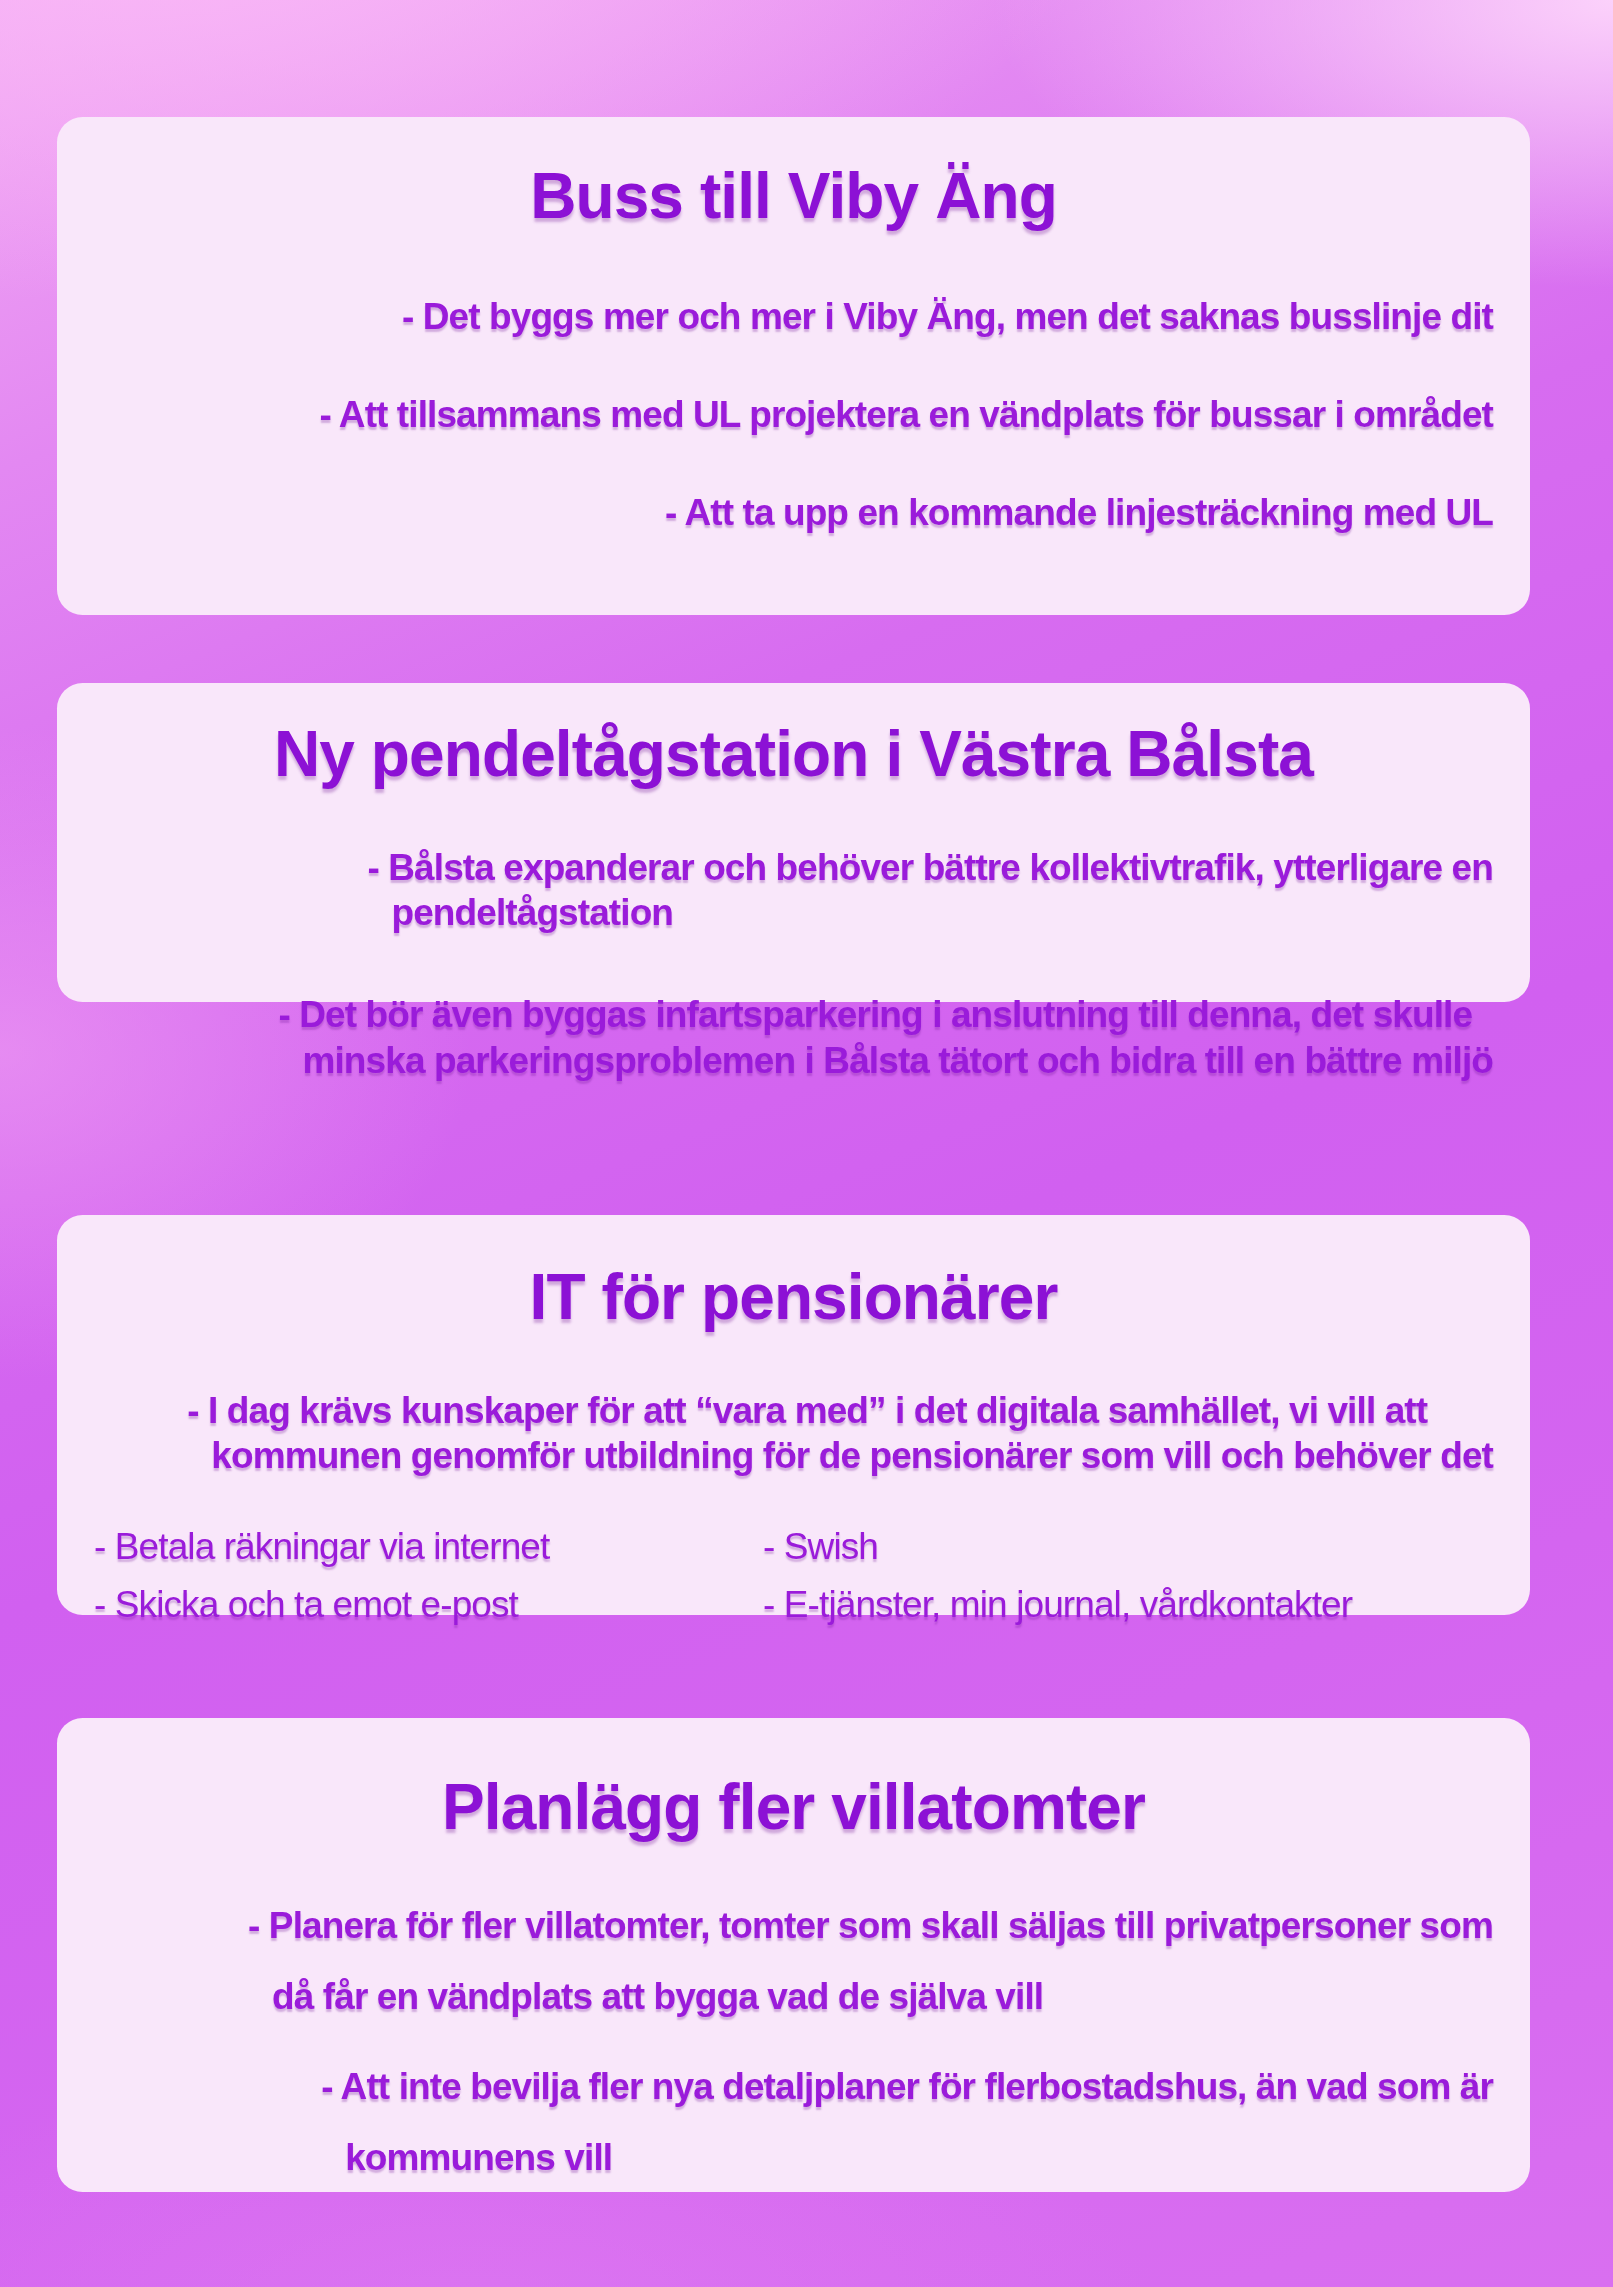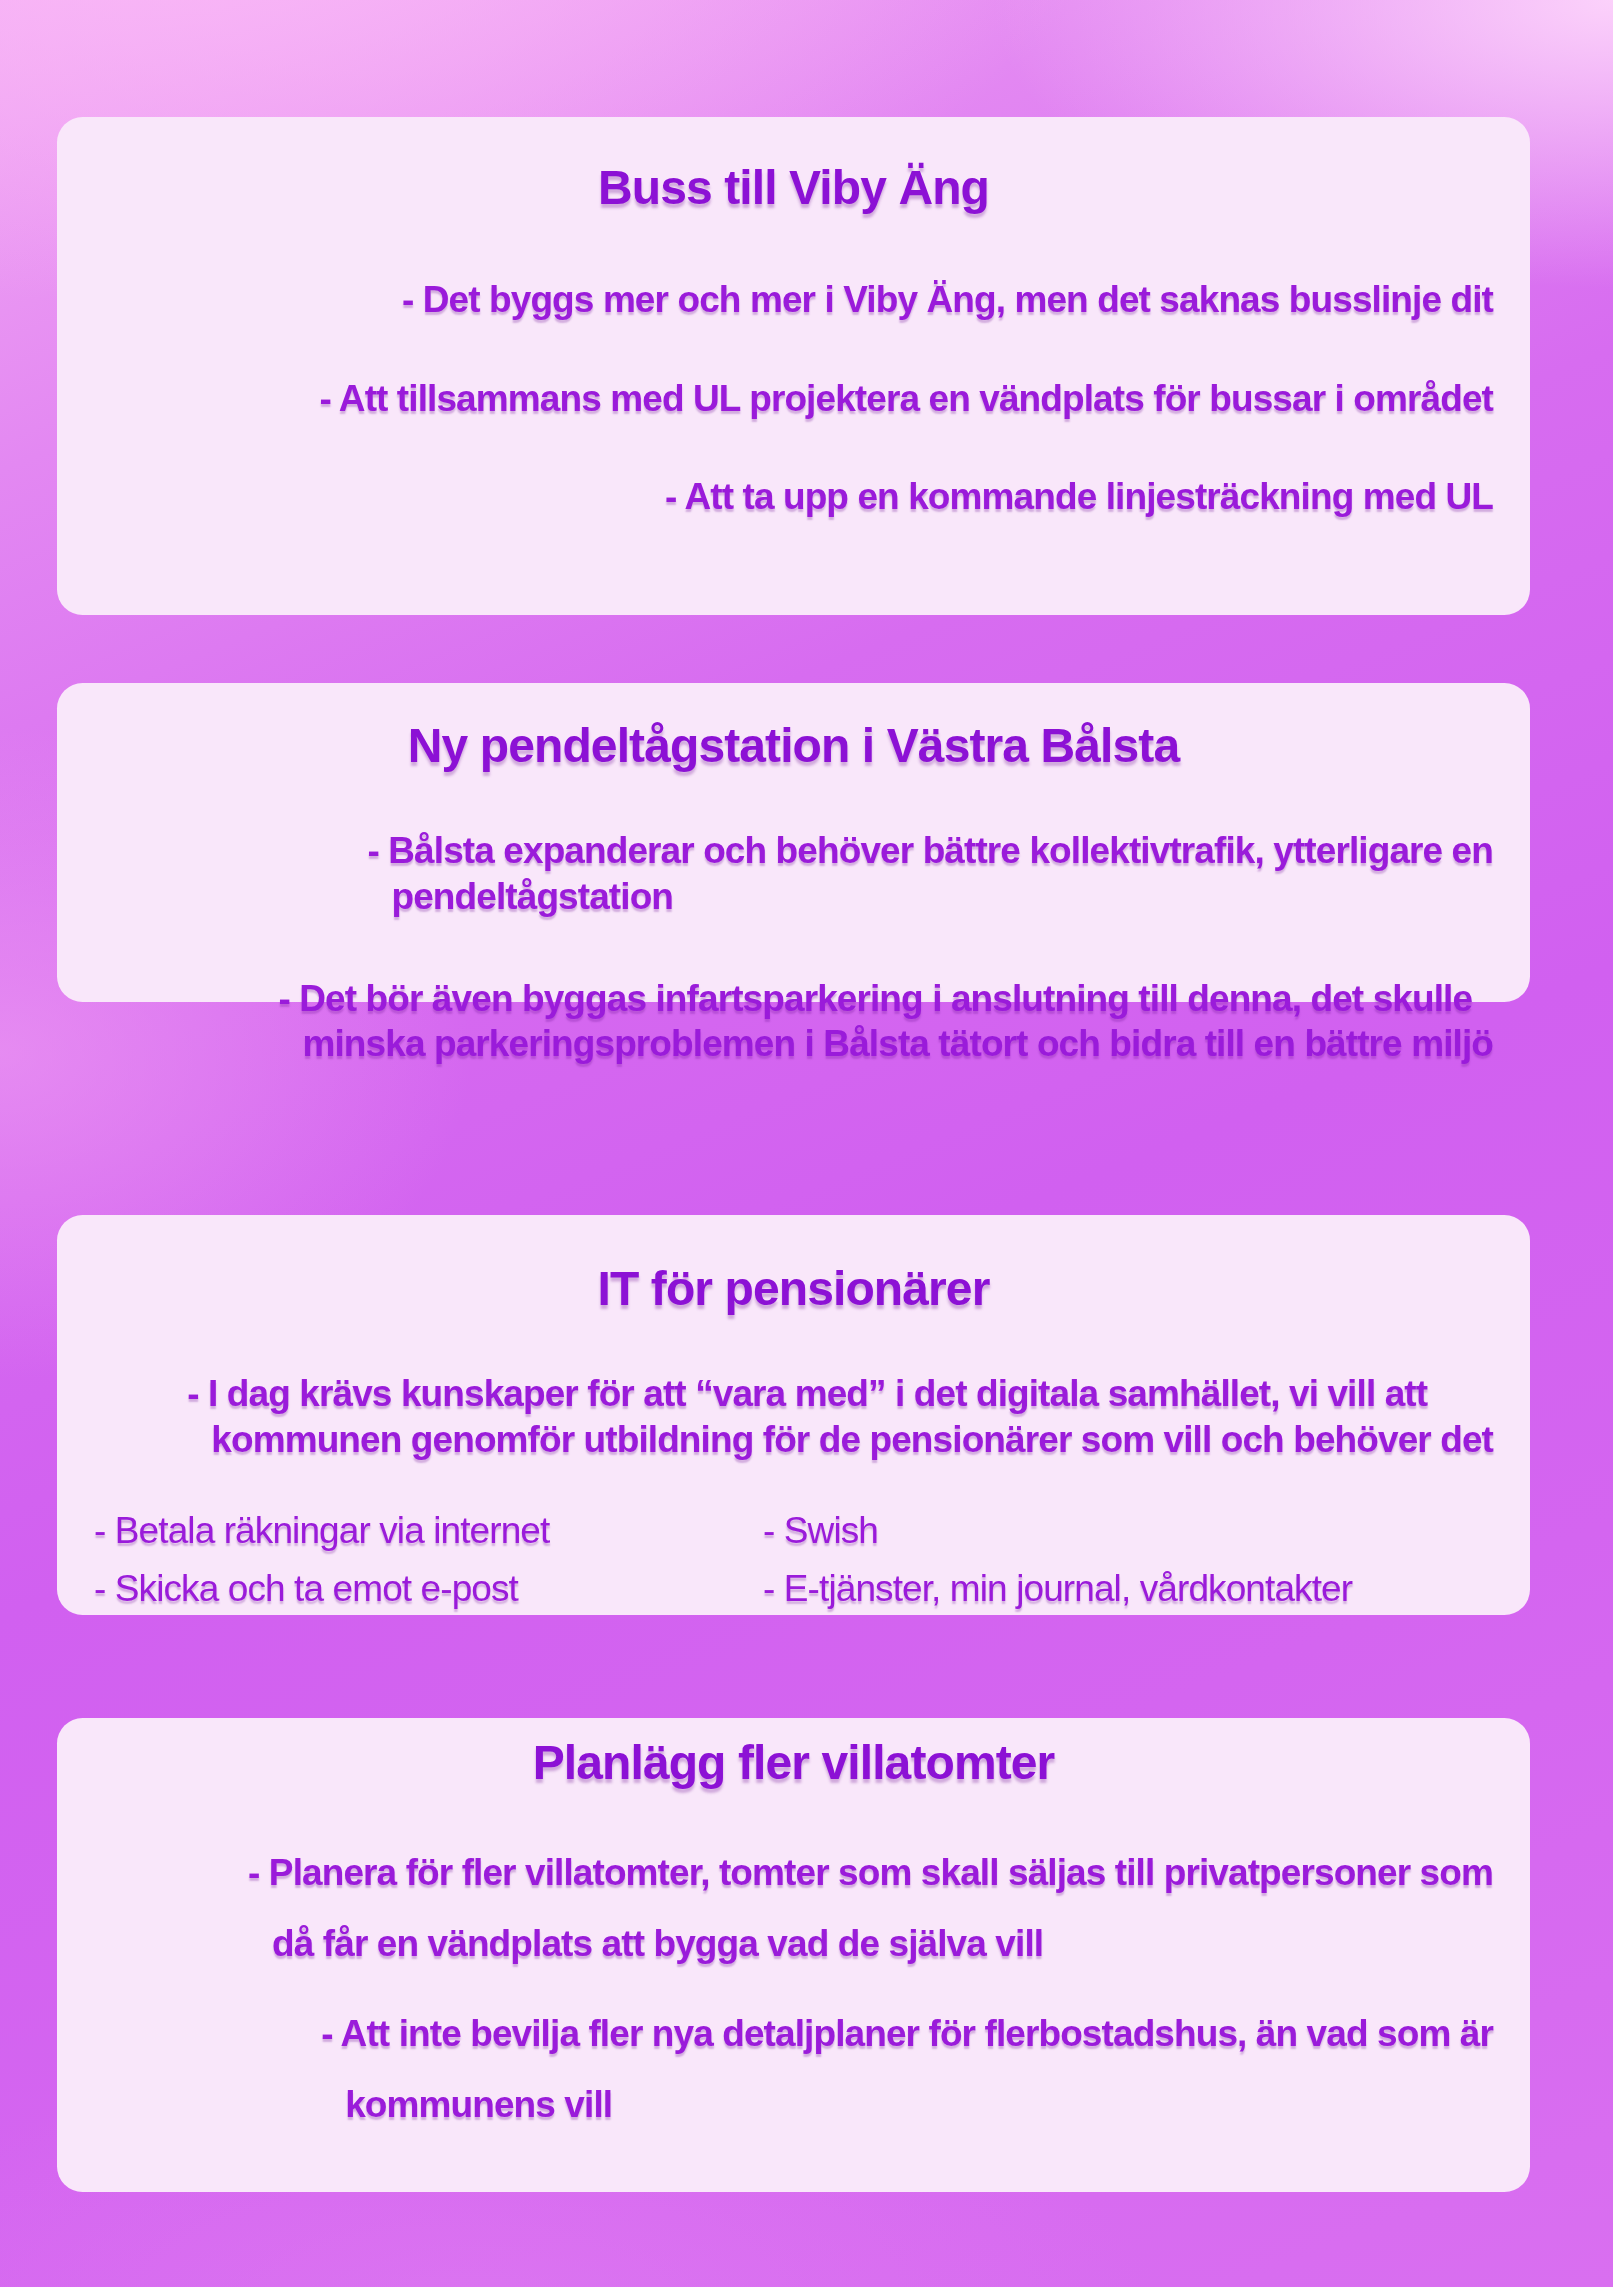--- a/index.html
+++ b/index.html
@@ -28,32 +28,32 @@
     padding: 0 37px;
   }
   .card-1 { top: 117px;  height: 498px; }
   .card-2 { top: 683px;  height: 319px; }
   .card-3 { top: 1215px; height: 400px; }
   .card-4 { top: 1718px; height: 474px; }
 
   .card-title {
     margin: 0;
     text-align: center;
-    font-size: 48px;
+    font-size: 64px;
     font-weight: 700;
     line-height: 1.05;
     color: #8c11d5;
     letter-spacing: -0.9px;
     text-shadow: 0 3.7px 2.7px rgba(112, 22, 150, 0.30);
     white-space: nowrap;
   }
   .card-1 .card-title { padding-top: 46px; }
   .card-2 .card-title { padding-top: 38px; }
   .card-3 .card-title { padding-top: 49px; }
-  .card-4 .card-title { padding-top: 20px; }
+  .card-4 .card-title { padding-top: 56px; }
 
   .bullets {
     display: flex;
     flex-direction: column;
     color: #9a1bda;
     font-weight: 700;
     font-size: 37px;
     letter-spacing: -0.9px;
     text-shadow: 0 2.7px 1.8px rgba(112, 22, 150, 0.28);
     align-items: flex-end;

